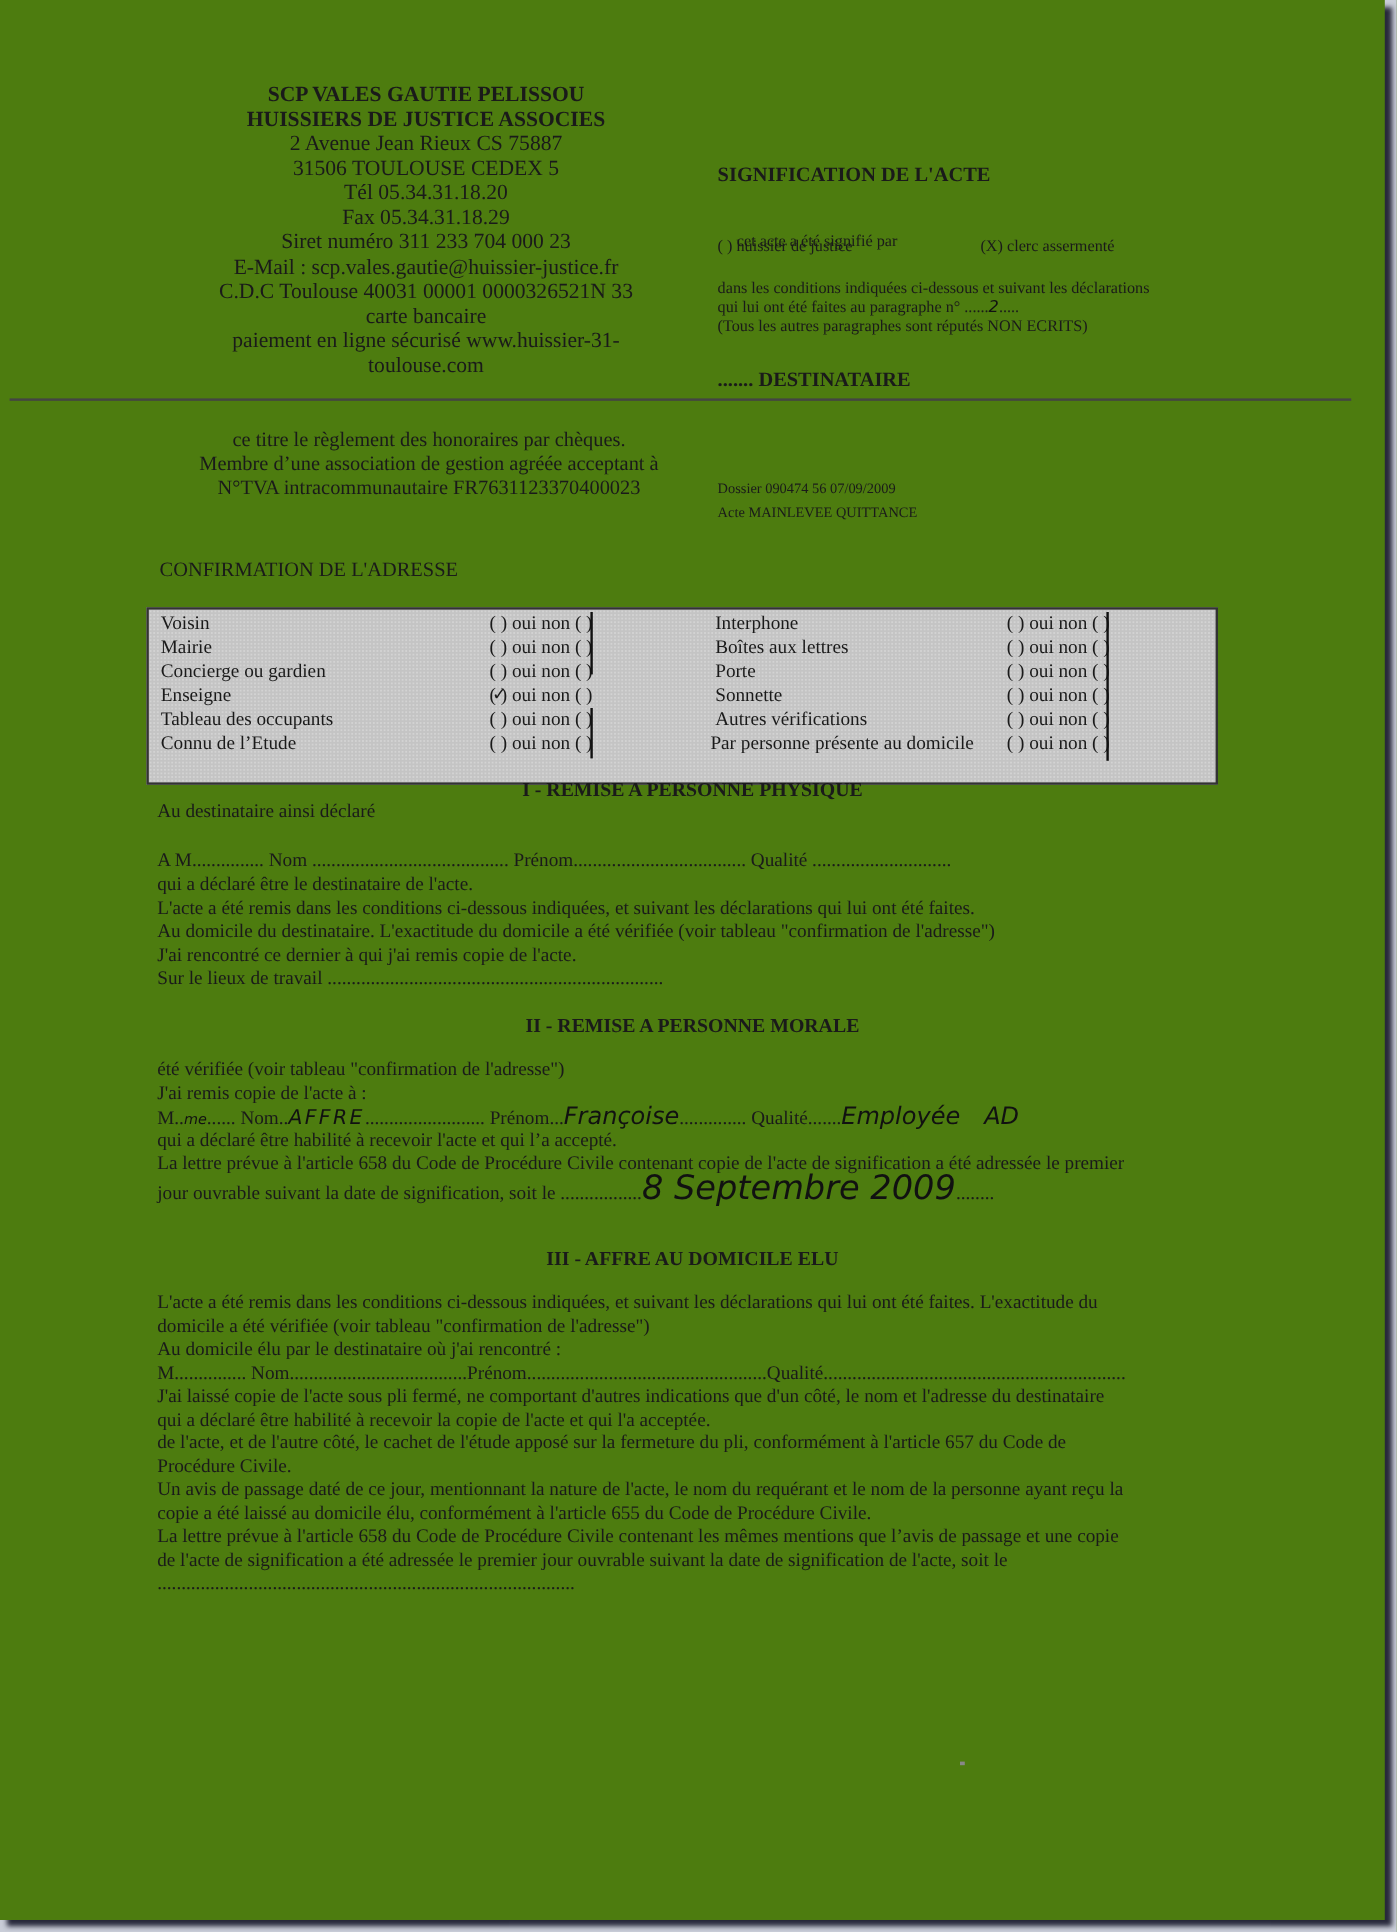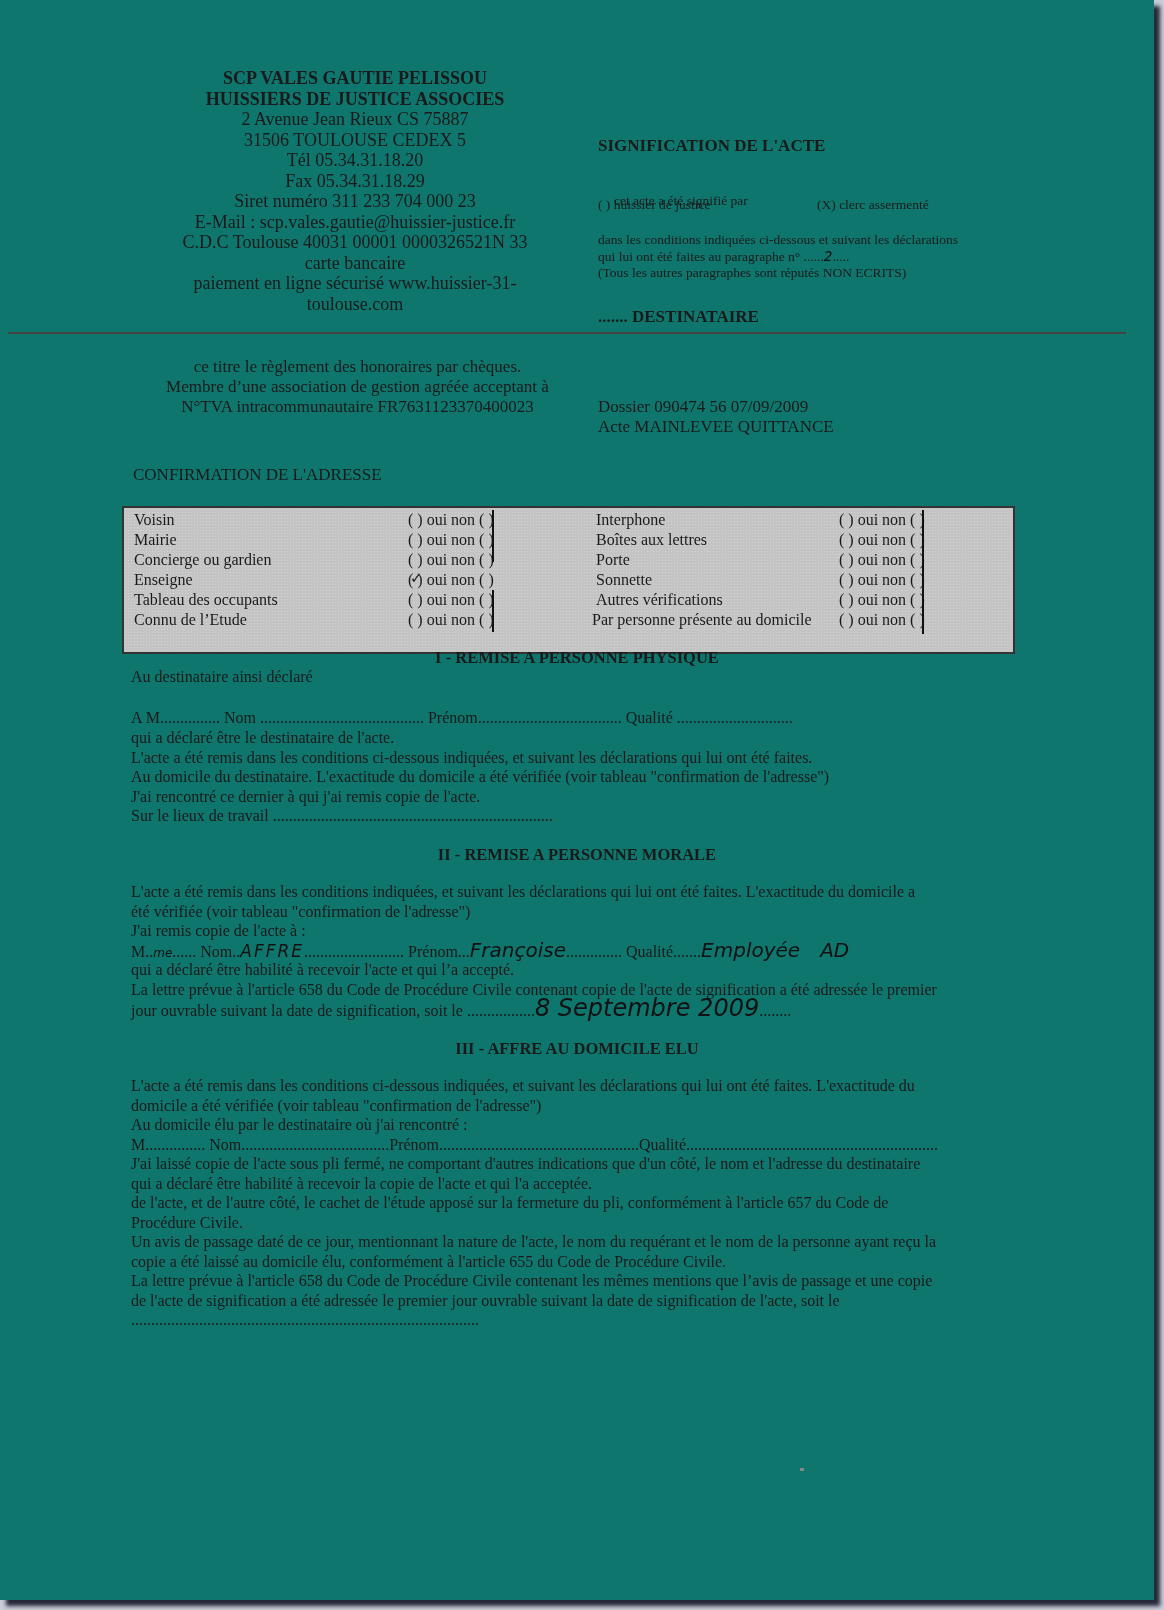--- a/index.html
+++ b/index.html
@@ -7,21 +7,21 @@
       width: 1164px; height: 1610px;
       background: #c9cdd8;
       position: relative;
       overflow: hidden;
       font-family: "Liberation Serif", "DejaVu Serif", serif;
       color: #1a1a1a;
     }
     .page {
       position: absolute; left: 0; top: 0;
       width: 1154px; height: 1600px;
-      background: #0f766e;
+      background: #4d7c0f;
       box-shadow: 6px 6px 4px rgba(10,10,30,0.85);
     }
     .abs { position: absolute; }
     .hdr-left {
       left: 140px; top: 68px; width: 430px;
       text-align: center; font-size: 18px; line-height: 20.5px;
     }
     .hdr-left .bold { font-weight: bold; font-size: 18px; }
     .sig-title { left: 598px; top: 136px; font-weight: bold; font-size: 17px; }
     .sig-small { font-size: 13.5px; line-height: 16px; }
@@ -31,21 +31,21 @@
     .sig-cond { left: 598px; top: 232px; }
     .dest { left: 598px; top: 307px; font-weight: bold; font-size: 17px; }
     .rule {
       left: 8px; top: 332px; width: 1118px; height: 0;
       border-top: 2px solid #444;
     }
     .member {
       left: 125px; top: 357px; width: 465px;
       text-align: center; font-size: 17px; line-height: 20px;
     }
-    .dossier { left: 598px; top: 397px; font-size: 17px; line-height: 20px; }
+    .dossier { left: 598px; top: 397px; font-size: 12px; line-height: 20px; }
     .confirm-title { left: 133px; top: 465px; font-size: 17px; }
 
     .addr-box {
       left: 122px; top: 506px; width: 893px; height: 148px;
       background: #c4c4c4;
       background-image: radial-gradient(rgba(255,255,255,0.25) 1px, transparent 1px);
       background-size: 3px 3px;
       border: 2px solid #333;
       box-sizing: border-box;
     }
@@ -192,30 +192,29 @@
   <div class="abs para body-text" style="top:728px;">
     <div>qui a déclaré être le destinataire de l'acte.</div>
     <div>L'acte a été remis dans les conditions ci-dessous indiquées, et suivant les déclarations qui lui ont été faites.</div>
     <div>Au domicile du destinataire. L'exactitude du domicile a été vérifiée (voir tableau "confirmation de l'adresse")</div>
     <div>J'ai rencontré ce dernier à qui j'ai remis copie de l'acte.</div>
     <div>Sur le lieux de travail ......................................................................</div>
   </div>
 
   <div class="abs sec-title" style="top:845px;">II - REMISE A PERSONNE MORALE</div>
   <div class="abs para body-text" style="top:882px;">
-    <div>L'acte a été remis dans les conditions indiquées, et suivant les déclarations qui lui ont été faites. L'exactitude du domicile a</div>
     <div>été vérifiée (voir tableau "confirmation de l'adresse")</div>
     <div>J'ai remis copie de l'acte à :</div>
     <div style="position:relative;height:19.5px;white-space:nowrap;">
       <span>M</span><span>..</span><span class="hw" style="font-size:12px;">me</span><span>...... </span><span>Nom</span><span>..</span><span class="hw" style="font-size:17px;letter-spacing:2px;">AFFRE</span><span>......................... </span><span>Prénom</span><span>...</span><span class="hw" style="font-size:20px;">Françoise</span><span>.............. </span><span>Qualité</span><span>.......</span><span class="hw" style="font-size:20px;">Employée</span><span>&nbsp;&nbsp;&nbsp;&nbsp;&nbsp;</span><span class="hw" style="font-size:20px;">AD</span>
     </div>
     <div>qui a déclaré être habilité à recevoir l'acte et qui l’a accepté.</div>
     <div>La lettre prévue à l'article 658 du Code de Procédure Civile contenant copie de l'acte de signification a été adressée le premier</div>
     <div>
-      <span>jour ouvrable suivant la date de signification, soit le</span><span> .................</span><span class="hw" style="font-size:24px;">8 Septembre 2009</span><span>........</span>
+      <span>jour ouvrable suivant la date de signification, soit le</span><span> .................</span><span class="hw" style="font-size:28px;">8 Septembre 2009</span><span>........</span>
     </div>
   </div>
 
   <div class="abs sec-title" style="top:1039px;">III - AFFRE AU DOMICILE ELU</div>
   <div class="abs para body-text" style="top:1076px;">
     <div>L'acte a été remis dans les conditions ci-dessous indiquées, et suivant les déclarations qui lui ont été faites. L'exactitude du</div>
     <div>domicile a été vérifiée (voir tableau "confirmation de l'adresse")</div>
     <div>Au domicile élu par le destinataire où j'ai rencontré :</div>
     <div style="white-space:nowrap;overflow:hidden;">M............... Nom.....................................Prénom..................................................Qualité...............................................................</div>
     <div>J'ai laissé copie de l'acte sous pli fermé, ne comportant d'autres indications que d'un côté, le nom et l'adresse du destinataire</div>

